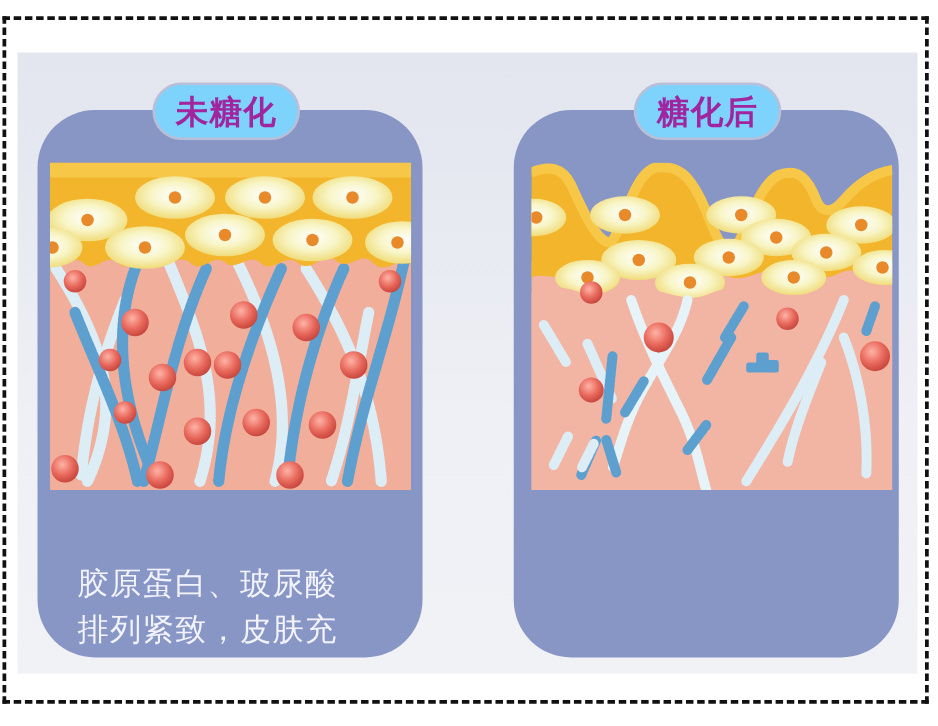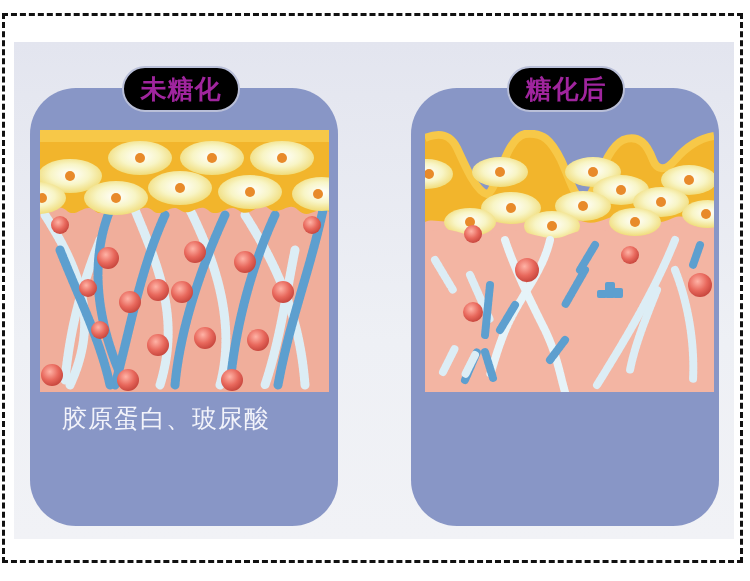--- a/index.html
+++ b/index.html
@@ -3,31 +3,31 @@
 <meta charset="utf-8">
 <style>
   html, body { margin:0; padding:0; background:#ffffff; }
   body { width:750px; height:581px; position:relative; overflow:hidden; font-family:"DejaVu Sans", "Liberation Sans", sans-serif; }
   .frame { position:absolute; left:2px; top:13px; width:741px; height:550px; border:3px dashed #111; box-sizing:border-box; }
   .panel-bg { position:absolute; left:14px; top:42px; width:720px; height:497px;
     background:linear-gradient(180deg,#e3e5ef 0%,#eef0f5 60%,#f1f2f6 100%); }
   .card { position:absolute; top:88px; width:308px; height:438px; border-radius:46px; background:#8896c6; }
   .card.left { left:30px; }
   .card.right { left:411px; }
-  .pill { position:absolute; top:66px; height:46px; border-radius:23px; background:#000000;
+  .pill { position:absolute; top:66px; height:46px; border-radius:23px; background:#7dd3fc;
     border:2px solid #b9bfd8; box-sizing:border-box; display:flex; align-items:center; justify-content:center;
     color:#a0259e; font-weight:bold; font-size:26px; letter-spacing:1px; padding:0 14px; }
   .pill.left { left:122px; width:118px; }
   .pill.right { left:507px; width:118px; }
   .skin { position:absolute; top:130px; width:289px; height:262px; overflow:hidden; }
   .skin.left { left:40px; }
   .skin.right { left:425px; }
   .skin svg { display:block; }
   .caption { position:absolute; top:400px; width:270px; color:#f2f3fa; font-size:25px; line-height:37px; letter-spacing:1px; }
-  .caption.left { left:62px; }
+  .caption.left { left:62px;margin-top:48px; }
   .caption.right { left:452px; }
   .caption div { white-space:nowrap; }
 </style>
 </head>
 <body>
 
 <div class="frame"></div>
 <div class="panel-bg"></div>
 
 <div class="card left"></div>
@@ -131,20 +131,21 @@
         </g>
       <g transform="translate(282,64)">
           <ellipse rx="30" ry="17" fill="url(#cellG)"></ellipse>
           <circle cx="-4" r="5" fill="#e88a2a"></circle>
         </g>
     </g>
   </svg>
 </div>
 <div class="caption left">
   <div>胶原蛋白、玻尿酸</div>
+  <div>排列紧致，皮肤充</div>
 </div>
 
 <div class="card right"></div>
 <div class="pill right">糖化后</div>
 <div class="skin right">
   <svg width="289" height="262" viewBox="0 0 289 262">
     <defs>
       <radialGradient id="cellG2" cx="50%" cy="45%" r="55%">
         <stop offset="0%" stop-color="#ffffff"></stop>
         <stop offset="55%" stop-color="#f8f5c6"></stop>

